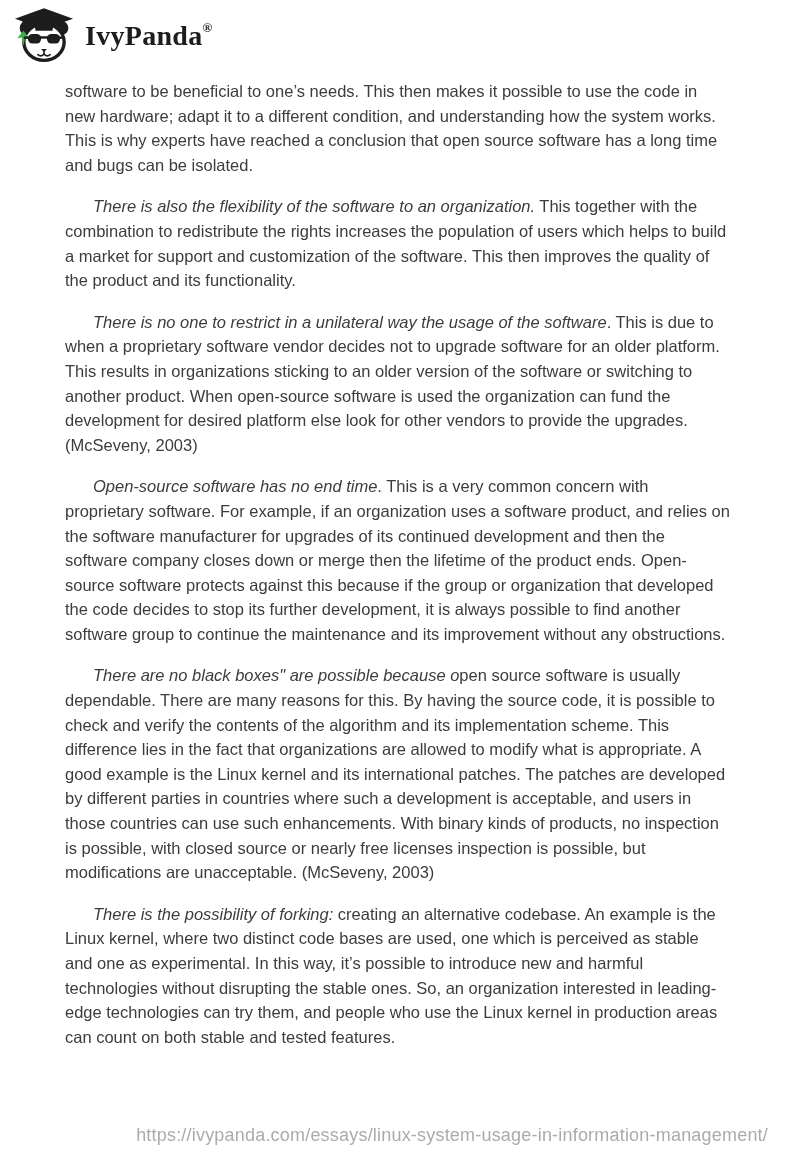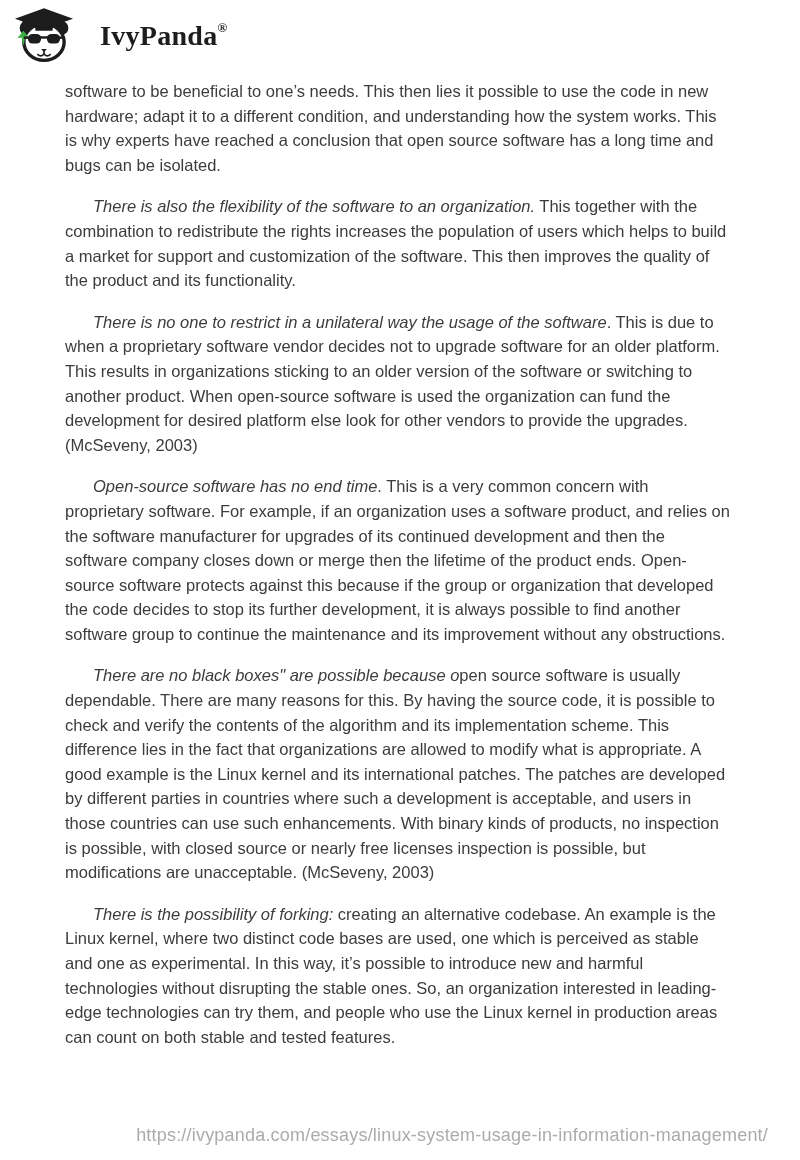--- a/index.html
+++ b/index.html
@@ -28,21 +28,20 @@
     text-decoration: none;
   }
   .brand-logo { width: 60px; height: 57px; display: block; }
   .brand-name {
     font-family: "Liberation Serif", serif;
     font-weight: 700;
     font-size: 28px;
     color: #1d1d1d;
     letter-spacing: 0.3px;
     line-height: 1;
-    margin-left: 15px;
   }
   .brand-reg {
     font-family: "Liberation Serif", serif;
     font-weight: 700;
     font-size: 13px;
     color: #1d1d1d;
     vertical-align: 13px;
   }
   .doc-title {
     font-size: 13.5px;
@@ -107,21 +106,21 @@
           <path d="M29 44.5 h6 l-3 3.4 z" fill="#1d1d1d"></path>
 
           <path d="M32 47.5 v2.2 M32 49.7 q-3.2 3.6 -6.6 0.8 M32 49.7 q3.2 3.6 6.6 0.8" fill="none" stroke="#1d1d1d" stroke-width="1.8" stroke-linecap="round"></path>
         </svg>
       </span>
       <span class="brand-name"><span>IvyPanda</span><span class="brand-reg">®</span></span>
     </a>
   </div>
 
   <div class="essay">
-    <p><em></em><span>software to be beneficial to one’s needs. This then lies it possible to use the code in new hardware; adapt it to a different condition, and understanding how the system works. This is why experts have reached a conclusion that open source software has a long time and bugs can be isolated.</span></p>
+    <p><em></em><span>software to be beneficial to one’s needs. This then makes it possible to use the code in new hardware; adapt it to a different condition, and understanding how the system works. This is why experts have reached a conclusion that open source software has a long time and bugs can be isolated.</span></p>
     <p class="indent"><em>There is also the flexibility of the software to an organization.</em><span> This together with the combination to redistribute the rights increases the population of users which helps to build a market for support and customization of the software. This then improves the quality of the product and its functionality.</span></p>
     <p class="indent"><em>There is no one to restrict in a unilateral way the usage of the software</em><span>. This is due to when a proprietary software vendor decides not to upgrade software for an older platform. This results in organizations sticking to an older version of the software or switching to another product. When open-source software is used the organization can fund the development for desired platform else look for other vendors to provide the upgrades. (McSeveny, 2003)</span></p>
     <p class="indent"><em>Open-source software has no end time</em><span>. This is a very common concern with proprietary software. For example, if an organization uses a software product, and relies on the software manufacturer for upgrades of its continued development and then the software company closes down or merge then the lifetime of the product ends. Open-source software protects against this because if the group or organization that developed the code decides to stop its further development, it is always possible to find another software group to continue the maintenance and its improvement without any obstructions.</span></p>
     <p class="indent"><em>There are no black boxes" are possible because o</em><span>pen source software is usually dependable. There are many reasons for this. By having the source code, it is possible to check and verify the contents of the algorithm and its implementation scheme. This difference lies in the fact that organizations are allowed to modify what is appropriate. A good example is the Linux kernel and its international patches. The patches are developed by different parties in countries where such a development is acceptable, and users in those countries can use such enhancements. With binary kinds of products, no inspection is possible, with closed source or nearly free licenses inspection is possible, but modifications are unacceptable. (McSeveny, 2003)</span></p>
     <p class="indent"><em>There is the possibility of forking:</em><span> creating an alternative codebase. An example is the Linux kernel, where two distinct code bases are used, one which is perceived as stable and one as experimental. In this way, it’s possible to introduce new and harmful technologies without disrupting the stable ones. So, an organization interested in leading-edge technologies can try them, and people who use the Linux kernel in production areas can count on both stable and tested features.</span></p>
   </div>
 
   <a class="page-footer">https://ivypanda.com/essays/linux-system-usage-in-information-management/</a>
 
 </div>

